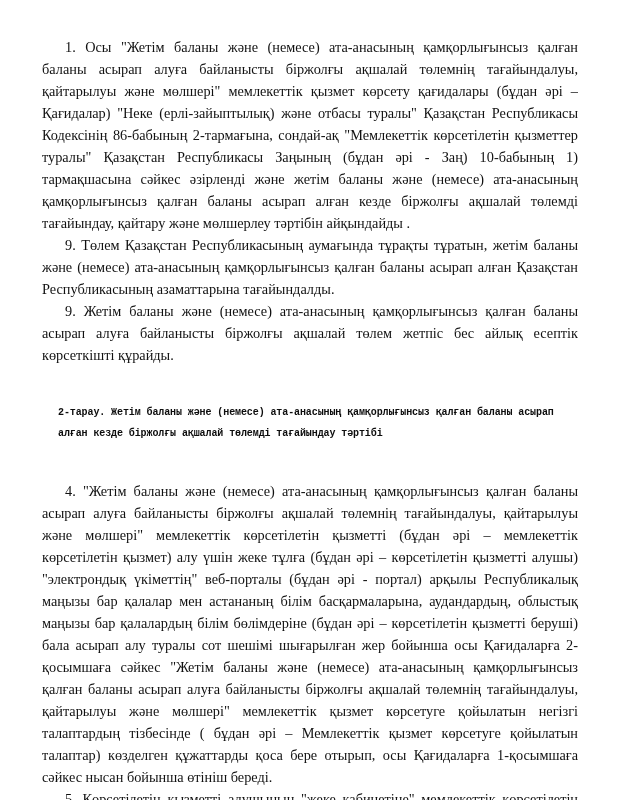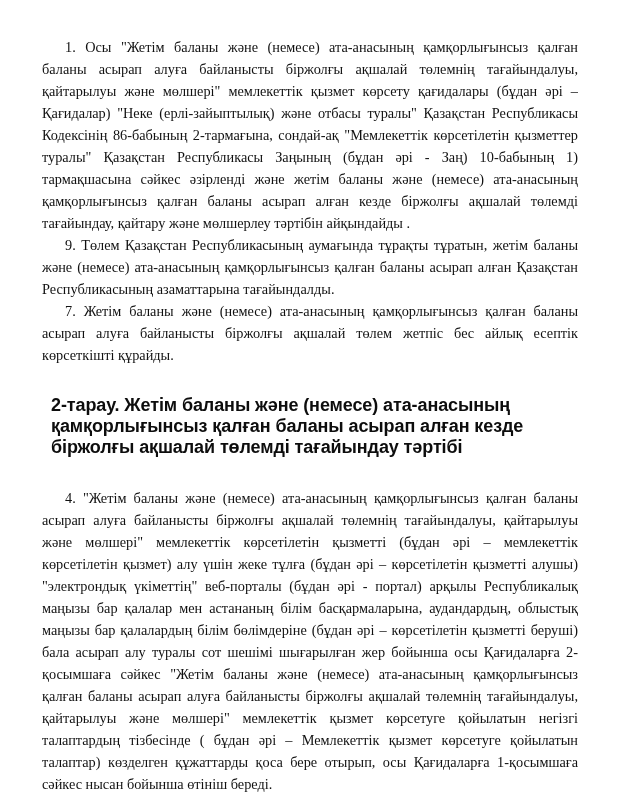--- a/index.html
+++ b/index.html
@@ -36,24 +36,24 @@
     font-size: 14.3px;
     line-height: 22px;
     text-align: justify;
     text-justify: inter-word;
     text-indent: 23px;
     color: #111111;
     hyphens: none;
   }
 
   h2.section-heading {
-    margin: 9px;
+    margin: 16px;
     padding: 0;
-    font-family: Liberation Sans, sans-serif;
-    font-size: 18px;
+    font-family: Liberation Mono, monospace;
+    font-size: 10px;
     font-weight: 700;
     line-height: 21px;
     text-align: left;
     text-indent: 0;
     color: #0d0d0d;
     letter-spacing: -0.1px;
   }
 
   .gap-before-heading { height: 20px; }
   .gap-after-heading  { height: 20px; }
@@ -61,21 +61,21 @@
 </head>
 <body>
 
 <div class="page">
   <div class="doc-body">
 
     <p class="para">1. Осы "Жетім баланы және (немесе) ата-анасының қамқорлығынсыз қалған баланы асырап алуға байланысты біржолғы ақшалай төлемнің тағайындалуы, қайтарылуы және мөлшері" мемлекеттік қызмет көрсету қағидалары (бұдан әрі – Қағидалар) "Неке (ерлі-зайыптылық) және отбасы туралы" Қазақстан Республикасы Кодексінің 86-бабының 2-тармағына, сондай-ақ "Мемлекеттік көрсетілетін қызметтер туралы" Қазақстан Республикасы Заңының (бұдан әрі - Заң) 10-бабының 1) тармақшасына сәйкес әзірленді және жетім баланы және (немесе) ата-анасының қамқорлығынсыз қалған баланы асырап алған кезде біржолғы ақшалай төлемді тағайындау, қайтару және мөлшерлеу тәртібін айқындайды .</p>
 
     <p class="para">9. Төлем Қазақстан Республикасының аумағында тұрақты тұратын, жетім баланы және (немесе) ата-анасының қамқорлығынсыз қалған баланы асырап алған Қазақстан Республикасының азаматтарына тағайындалды.</p>
 
-    <p class="para">7. Жетім баланы және (немесе) ата-анасының қамқорлығынсыз қалған баланы асырап алуға байланысты біржолғы ақшалай төлем жетпіс бес айлық есептік көрсеткішті құрайды.</p>
+    <p class="para">9. Жетім баланы және (немесе) ата-анасының қамқорлығынсыз қалған баланы асырап алуға байланысты біржолғы ақшалай төлем жетпіс бес айлық есептік көрсеткішті құрайды.</p>
 
     <div class="gap-before-heading"></div>
 
     <h2 class="section-heading">2-тарау. Жетім баланы және (немесе) ата-анасының қамқорлығынсыз қалған баланы асырап алған кезде біржолғы ақшалай төлемді тағайындау тәртібі</h2>
 
     <div class="gap-after-heading"></div>
 
     <p class="para">4. "Жетім баланы және (немесе) ата-анасының қамқорлығынсыз қалған баланы асырап алуға байланысты біржолғы ақшалай төлемнің тағайындалуы, қайтарылуы және мөлшері" мемлекеттік көрсетілетін қызметті (бұдан әрі – мемлекеттік көрсетілетін қызмет) алу үшін жеке тұлға (бұдан әрі – көрсетілетін қызметті алушы) "электрондық үкіметтің" веб-порталы (бұдан әрі - портал) арқылы Республикалық маңызы бар қалалар мен астананың білім басқармаларына, аудандардың, облыстық маңызы бар қалалардың білім бөлімдеріне (бұдан әрі – көрсетілетін қызметті беруші) бала асырап алу туралы сот шешімі шығарылған жер бойынша осы Қағидаларға 2-қосымшаға сәйкес "Жетім баланы және (немесе) ата-анасының қамқорлығынсыз қалған баланы асырап алуға байланысты біржолғы ақшалай төлемнің тағайындалуы, қайтарылуы және мөлшері" мемлекеттік қызмет көрсетуге қойылатын негізгі талаптардың тізбесінде ( бұдан әрі – Мемлекеттік қызмет көрсетуге қойылатын талаптар) көзделген құжаттарды қоса бере отырып, осы Қағидаларға 1-қосымшаға сәйкес нысан бойынша өтініш береді.</p>
 
     <p class="para">5. Көрсетілетін қызметті алушының "жеке кабинетіне" мемлекеттік көрсетілетін қызметке сұрау салудың қабылданғаны туралы мәртебе, сондай-ақ хабарлама жіберіледі.</p>

